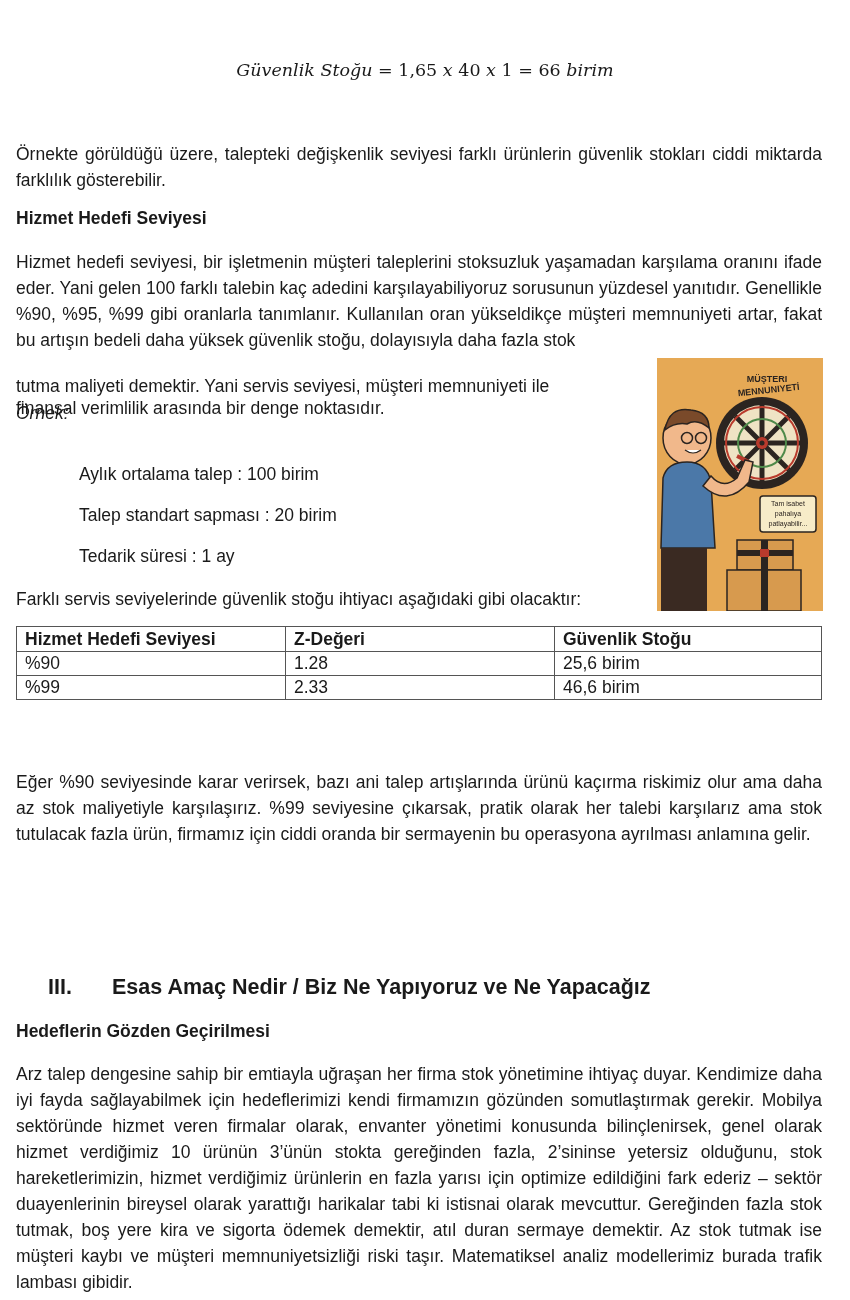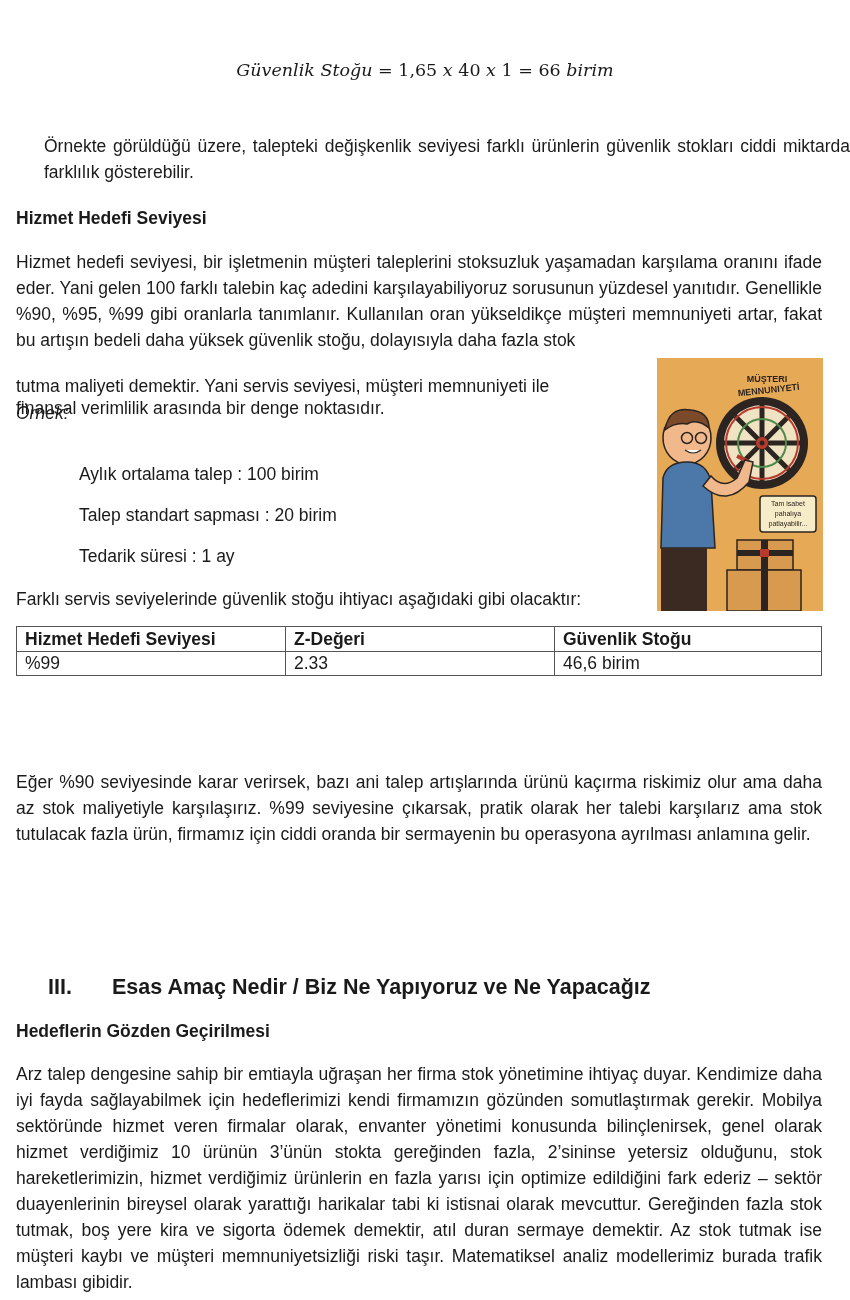--- a/index.html
+++ b/index.html
@@ -23,21 +23,21 @@
     .sec { position:absolute; top:975px; left:48px; font-size:21.5px; font-weight:bold; }
     .sec .num { display:inline-block; width:64px; }
   </style>
 </head>
 <body>
 
 <div class="formula">
   <span>Güvenlik Stoğu</span><span class="up"> = </span><span class="up">1,65</span><span> x </span><span class="up">40</span><span> x </span><span class="up">1</span><span class="up"> = </span><span class="up">66</span><span> birim</span>
 </div>
 
-<div class="p last-left" style="top:133px;margin-left:28px;">Örnekte görüldüğü üzere, talepteki değişkenlik seviyesi farklı ürünlerin güvenlik stokları ciddi miktarda farklılık gösterebilir.</div>
+<div class="p last-left" style="top:141px;">Örnekte görüldüğü üzere, talepteki değişkenlik seviyesi farklı ürünlerin güvenlik stokları ciddi miktarda farklılık gösterebilir.</div>
 
 <div class="h" style="top:208px;">Hizmet Hedefi Seviyesi</div>
 
 <div class="p" style="top:249px;">Hizmet hedefi seviyesi, bir işletmenin müşteri taleplerini stoksuzluk yaşamadan karşılama oranını ifade eder. Yani gelen 100 farklı talebin kaç adedini karşılayabiliyoruz sorusunun yüzdesel yanıtıdır. Genellikle %90, %95, %99 gibi oranlarla tanımlanır. Kullanılan oran yükseldikçe müşteri memnuniyeti artar, fakat bu artışın bedeli daha yüksek güvenlik stoğu, dolayısıyla daha fazla stok</div>
 <div class="p narrow" style="top:373px; width:625px;">tutma maliyeti demektir. Yani servis seviyesi, müşteri memnuniyeti ile</div>
 <div class="p" style="top:395px; text-align:left;">finansal verimlilik arasında bir denge noktasıdır.</div>
 
 <div class="p it" style="top:400px; text-align:left;">Örnek:</div>
 
 <div class="indent" style="top:464px;">Aylık ortalama talep : 100 birim</div>
@@ -93,20 +93,25 @@
 <table class="grid">
   <thead>
     <tr>
       <th style="width:252px;">Hizmet Hedefi Seviyesi</th>
       <th style="width:252px;">Z-Değeri</th>
       <th>Güvenlik Stoğu</th>
     </tr>
   </thead>
   <tbody>
     <tr>
+      <td>%90</td>
+      <td>1.28</td>
+      <td>25,6 birim</td>
+    </tr>
+    <tr>
       <td>%99</td>
       <td>2.33</td>
       <td>46,6 birim</td>
     </tr>
   </tbody>
 </table>
 
 <div class="p" style="top:769px;">Eğer %90 seviyesinde karar verirsek, bazı ani talep artışlarında ürünü kaçırma riskimiz olur ama daha az stok maliyetiyle karşılaşırız. %99 seviyesine çıkarsak, pratik olarak her talebi karşılarız ama stok tutulacak fazla ürün, firmamız için ciddi oranda bir sermayenin bu operasyona ayrılması anlamına gelir.</div>
 
 <div class="sec">

